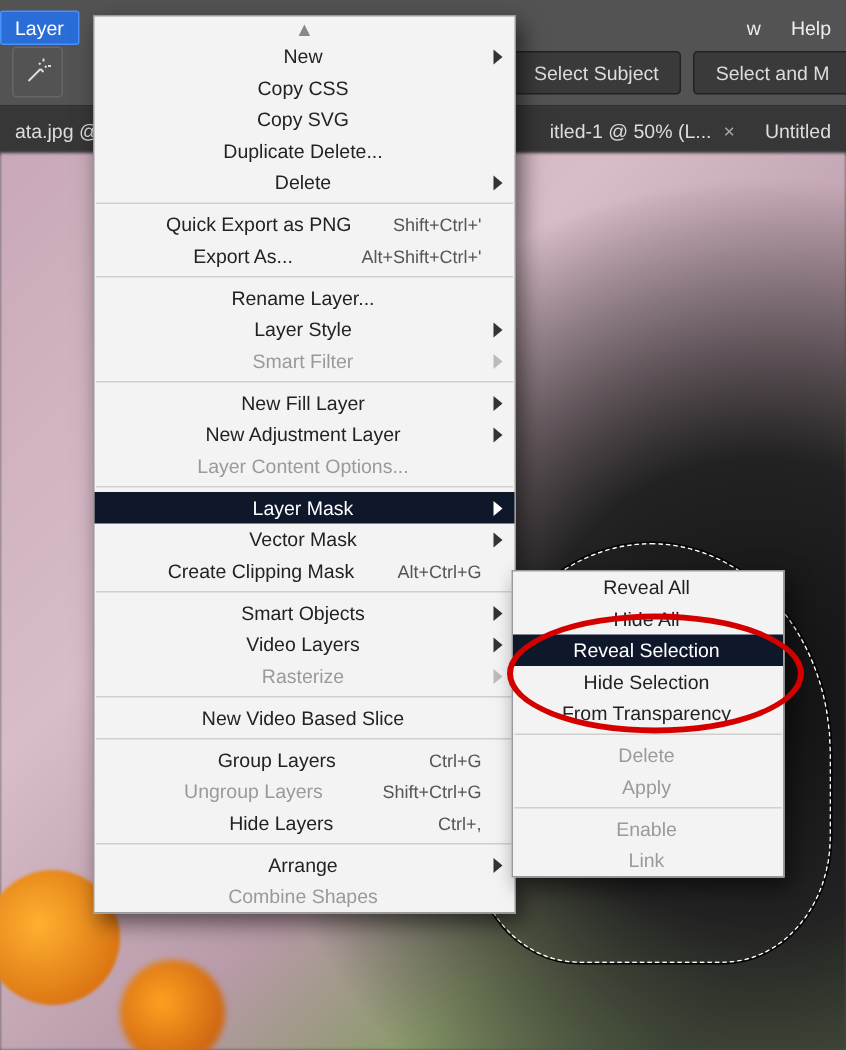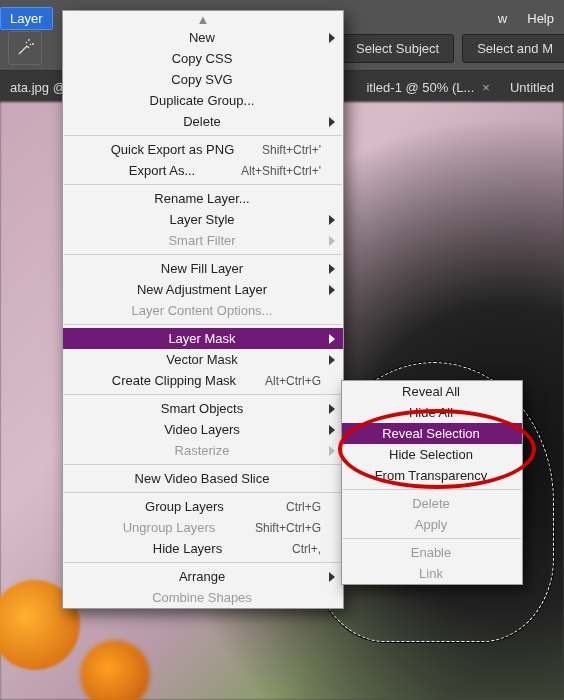--- a/index.html
+++ b/index.html
@@ -23,21 +23,21 @@
   .dog{position:absolute;right:10px;top:260px;width:240px;height:280px;}
   .dog-sel{position:absolute;inset:0;border:1px dashed #fff;border-radius:50% 50% 30% 30%;box-shadow:0 0 0 1px #000;}
 
   
   .menu{position:absolute;background:#f3f3f3;border:1px solid #9a9a9a;box-shadow:4px 6px 14px rgba(0,0,0,.55);}
   .menu.main{left:62px;top:10px;width:280px;}
   .menu.sub{left:341px;top:380px;width:180px;}
   .scroll-up{height:16px;display:flex;align-items:center;justify-content:center;color:#888;}
   .mi{display:flex;align-items:center;padding:3px 22px 3px 20px;color:#222;position:relative;}
   .mi.dis{color:#9a9a9a;}
-  .mi.sel{background:#701a75;color:#fff;}
+  .mi.sel{background:#0f172a;color:#fff;}
   .mi .lbl{flex:1;text-align:center;}
   .mi .sc{color:#555;font-size:12px;}
   .mi .arrow{position:absolute;right:8px;width:0;height:0;border-top:5px solid transparent;border-bottom:5px solid transparent;border-left:6px solid #333;}
   .mi.sel .arrow{border-left-color:#fff;}
   .mi.dis .arrow{border-left-color:#bbb;}
   .sep{height:1px;background:#cfcfcf;margin:3px 1px;}
 
   .ring{position:absolute;left:338px;top:409px;width:190px;height:72px;border:4px solid #d40000;border-radius:50%;pointer-events:none;z-index:50;}
 
   .spacer{flex:1;}
@@ -85,21 +85,21 @@
       <span class="lbl">New</span>
       <span class="arrow"></span>
     </div>
   <div class="mi">
       <span class="lbl">Copy CSS</span>
     </div>
   <div class="mi">
       <span class="lbl">Copy SVG</span>
     </div>
   <div class="mi">
-      <span class="lbl">Duplicate Group...</span>
+      <span class="lbl">Duplicate Delete...</span>
     </div>
   <div class="mi">
       <span class="lbl">Delete</span>
       <span class="arrow"></span>
     </div>
   <div class="sep"></div>
   <div class="mi">
       <span class="lbl">Quick Export as PNG</span>
       <span class="sc">Shift+Ctrl+'</span>
     </div>

